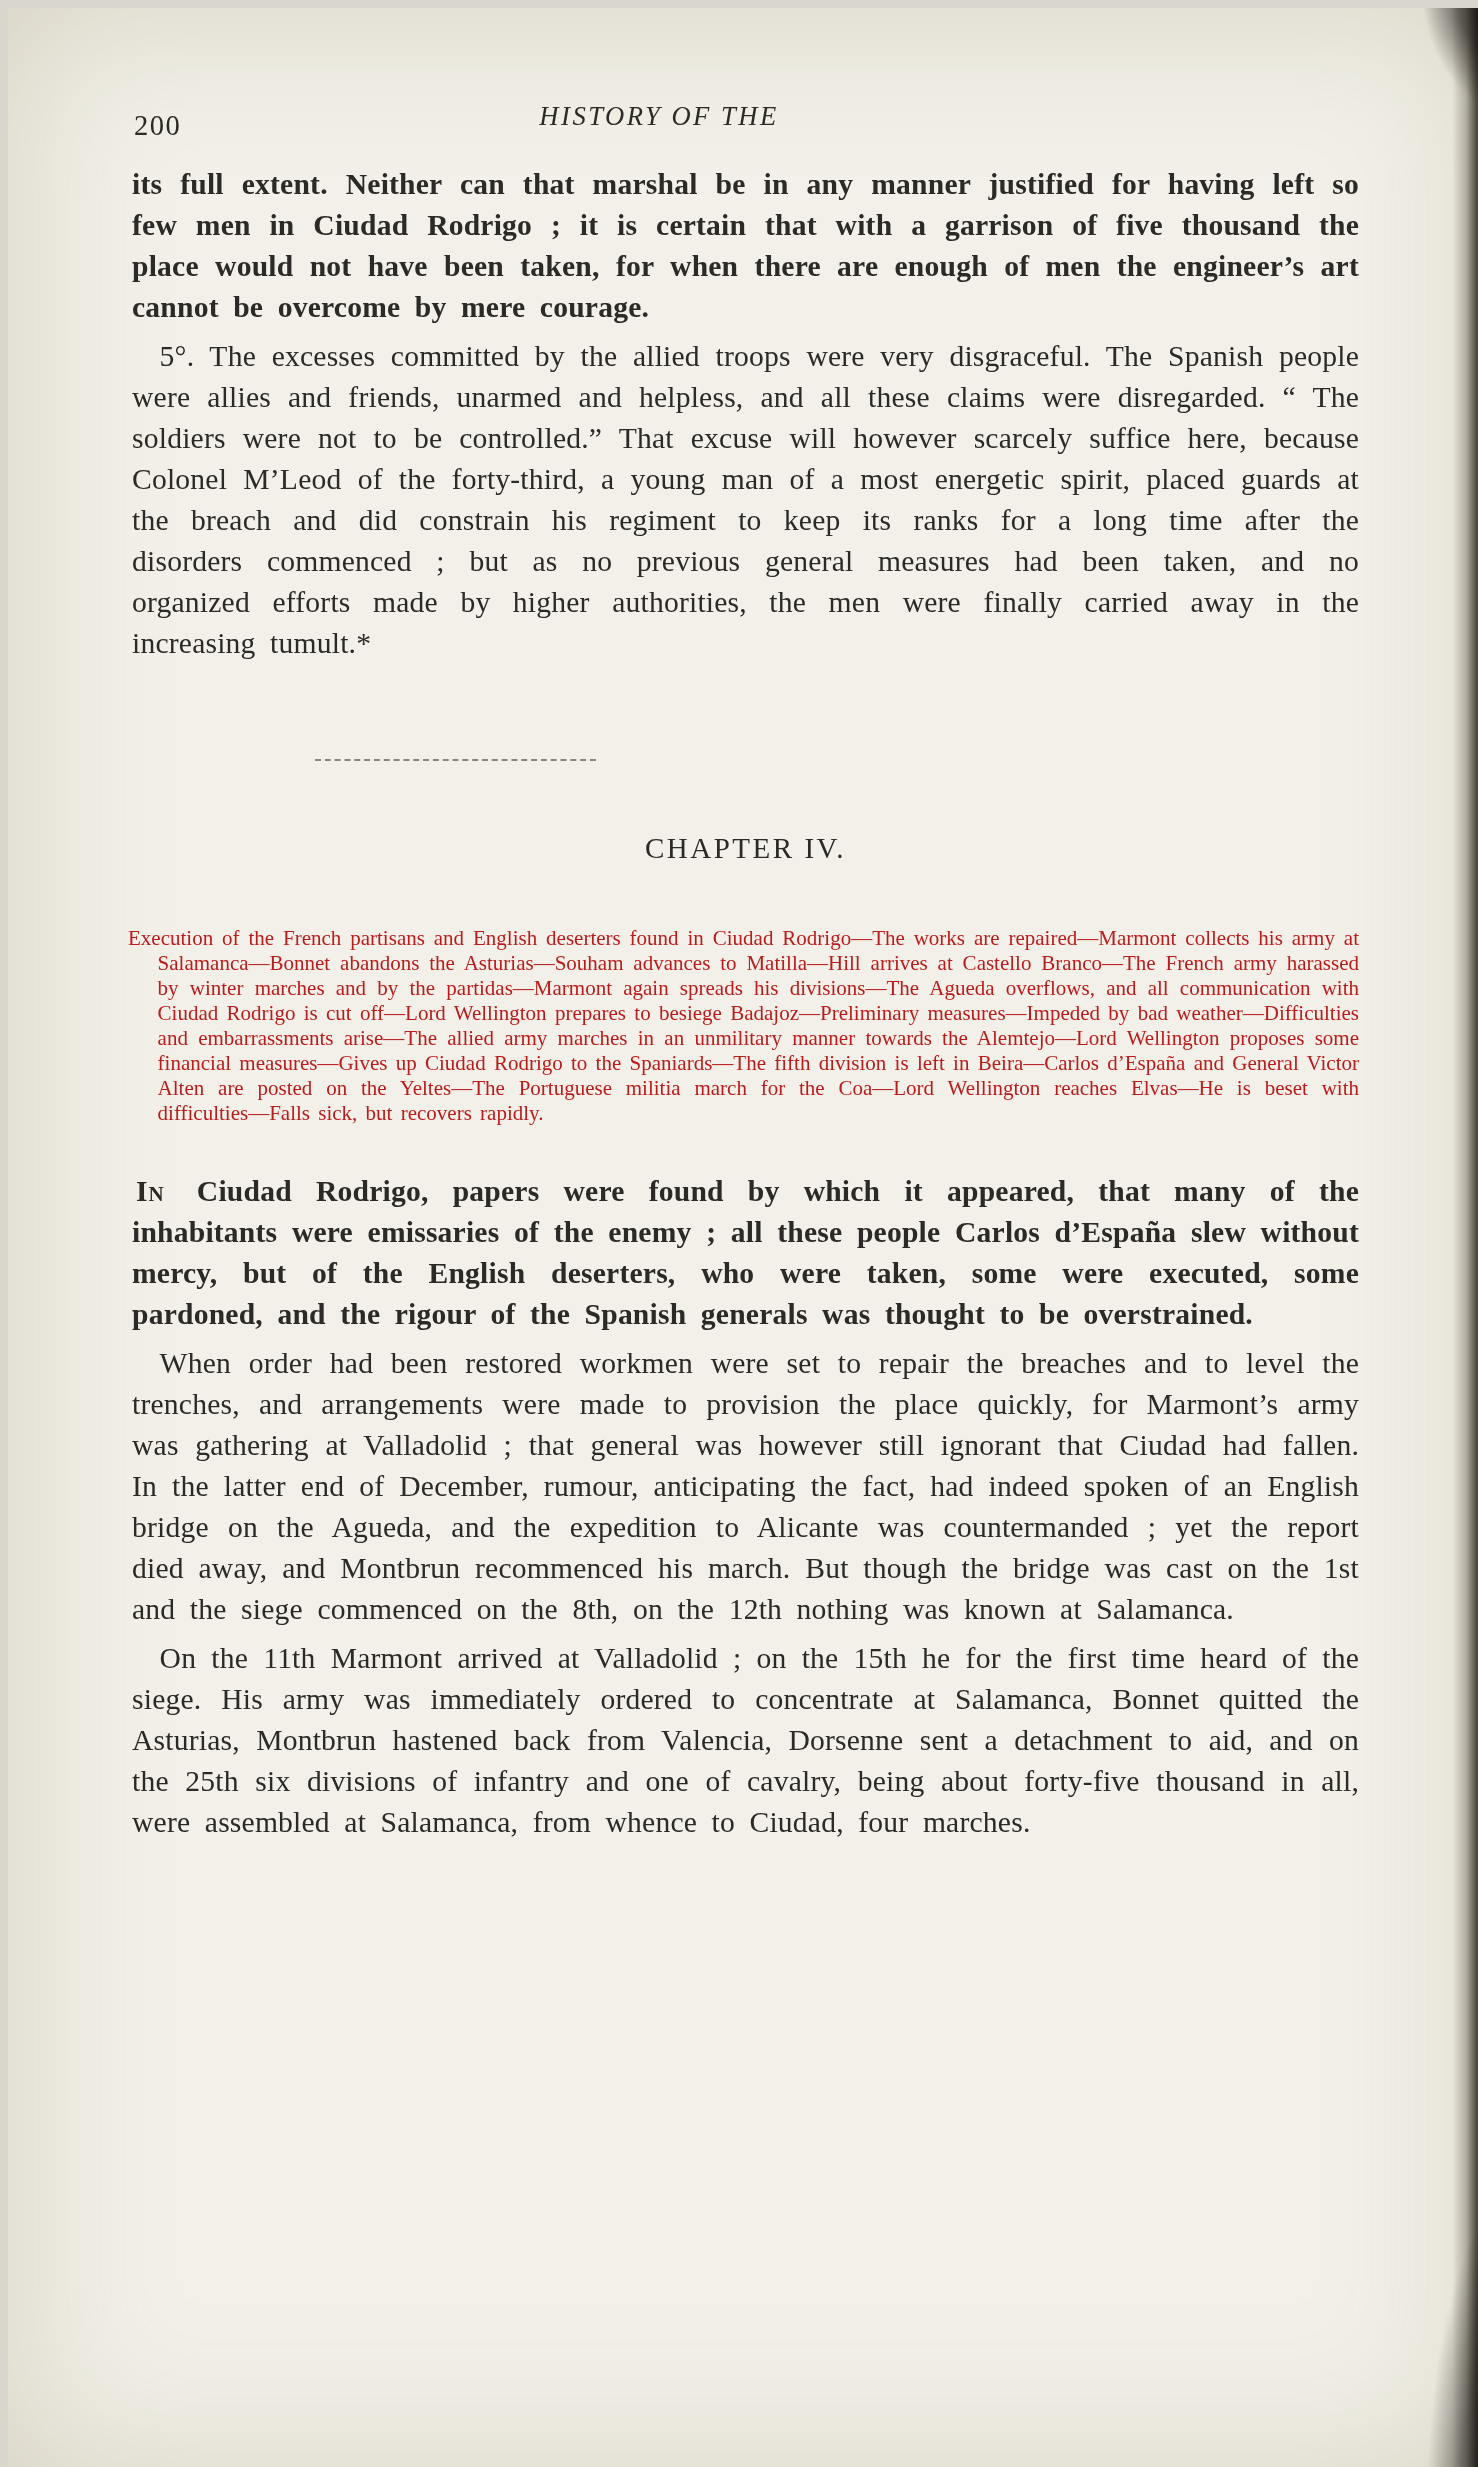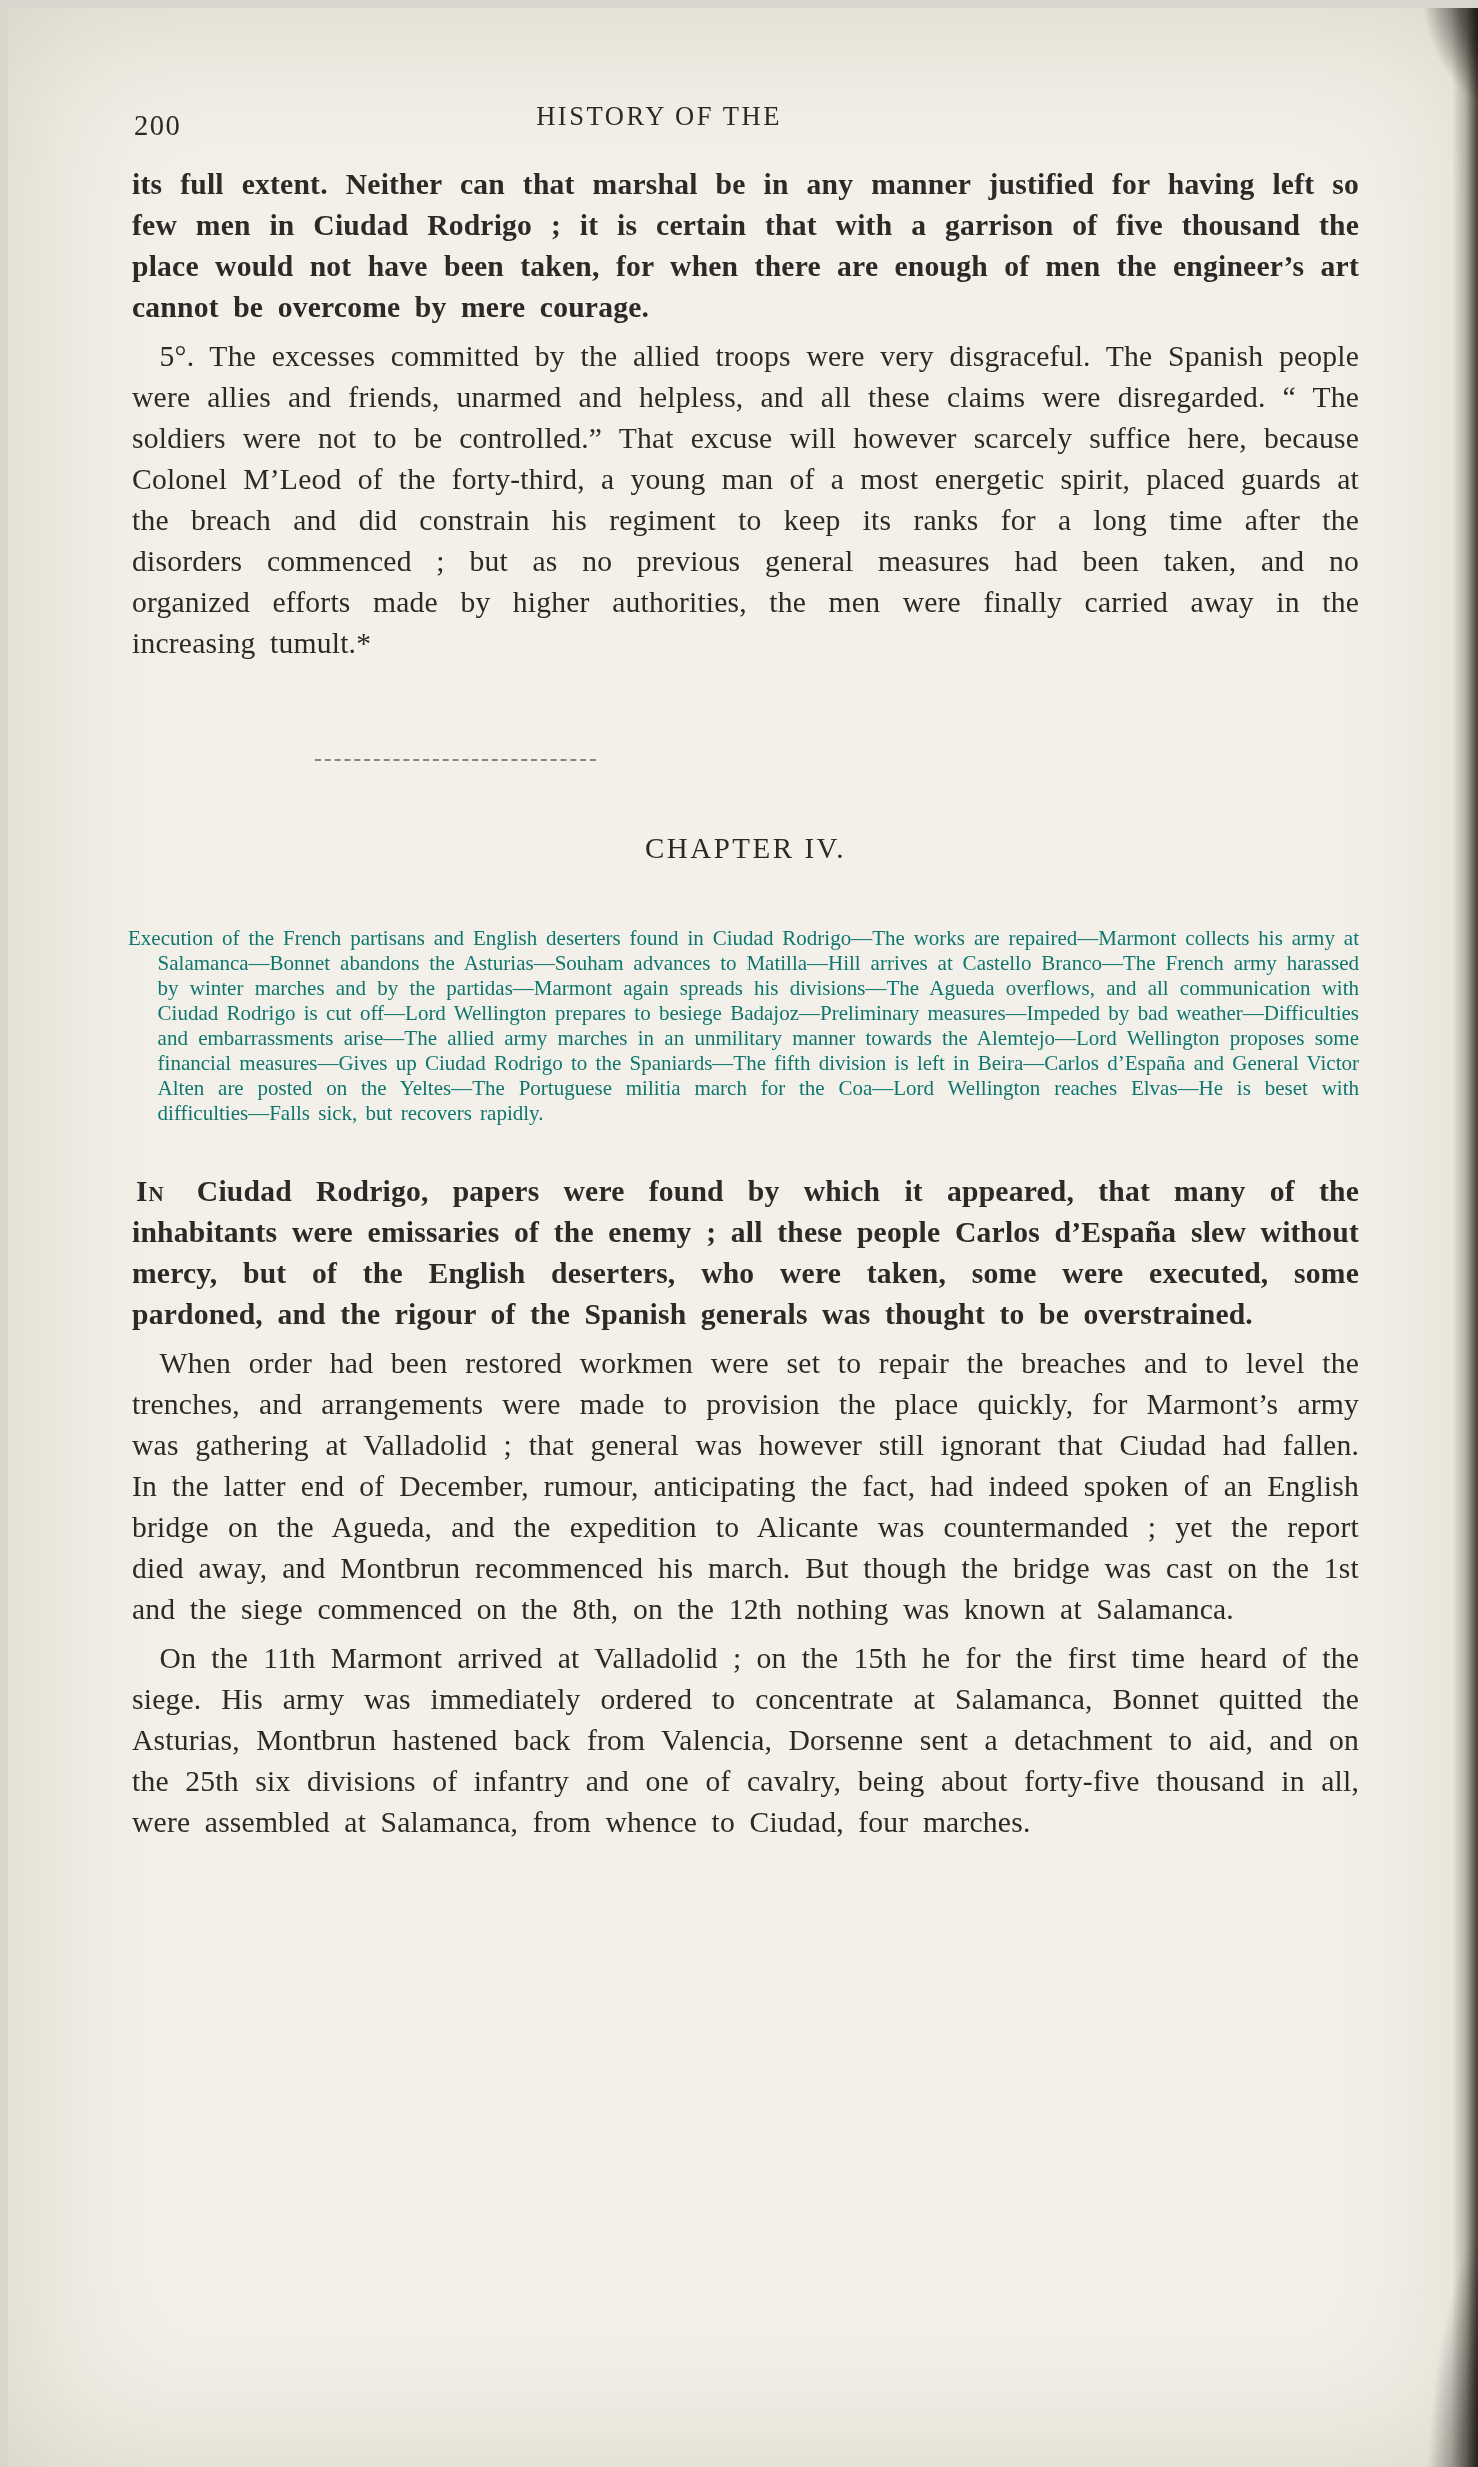--- a/index.html
+++ b/index.html
@@ -37,20 +37,21 @@
     letter-spacing: 1.5px;
   }
   .running-header {
     position: absolute;
     left: 43%;
     transform: translateX(-50%);
     top: 0;
     font-size: 26.6px;
     letter-spacing: 2.5px;
     white-space: nowrap;
+    font-style: italic;
   }
   .para {
     font-size: 29.6px;
     line-height: 41px;
     text-align: justify;
     word-spacing: 6.9px;
     letter-spacing: 0.2px;
   }
   .indent { text-indent: 27.6px; }
   .no-indent { text-indent: 0; font-weight: bold; }
@@ -68,21 +69,21 @@
     letter-spacing: 2.5px;
   }
   .chapter-argument {
     margin-top: 53px;
     font-size: 21px;
     line-height: 25px;
     text-align: justify;
     padding-left: 29.6px;
     text-indent: -29.6px;
     word-spacing: 3px;
-    color: #0f766e;
+    color: #b91c1c;
   }
   .chapter-opening { margin-top: 37px; }
   .small-caps {
     font-variant: small-caps;
     letter-spacing: 1px;
   }
   .footnote {
     margin-top: 91px;
     text-align: center;
     font-size: 21.7px;

